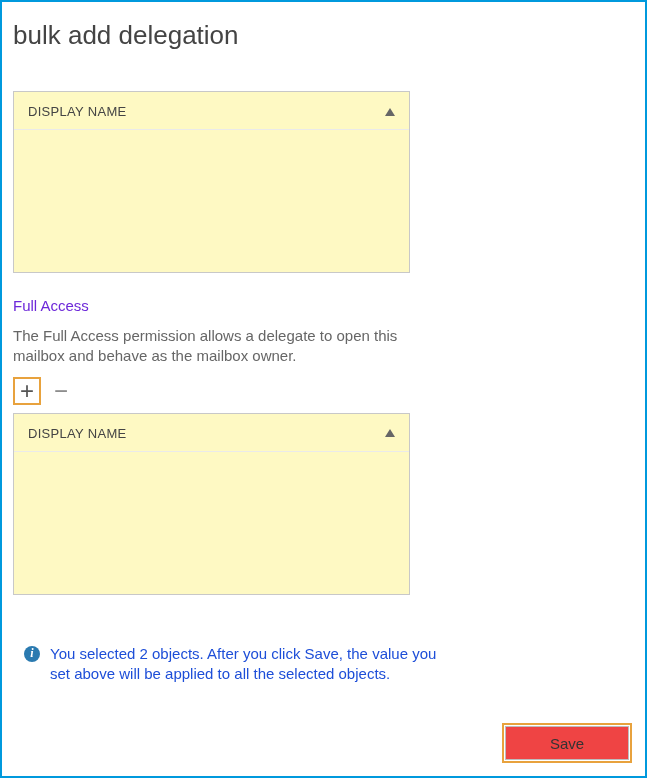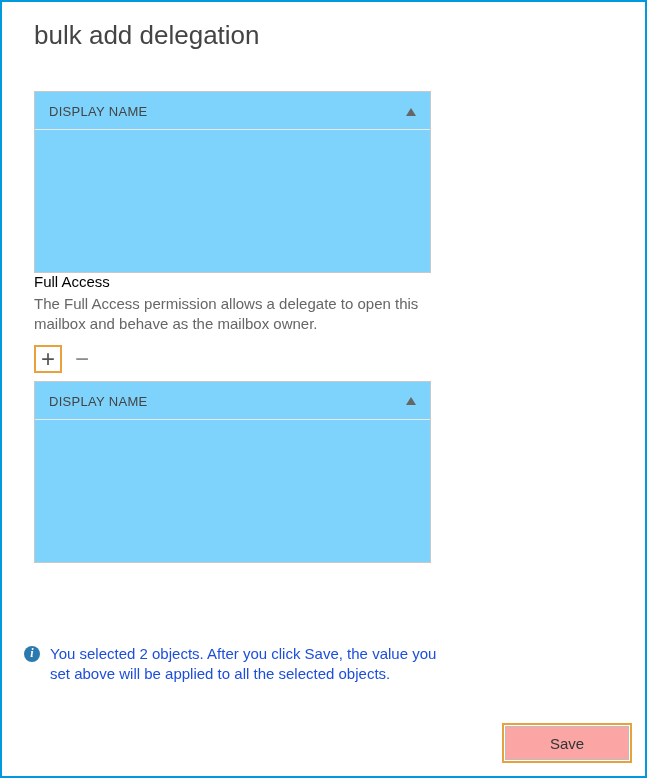--- a/index.html
+++ b/index.html
@@ -7,32 +7,32 @@
   body {
     width: 647px;
     height: 778px;
     border: 2px solid #0099dd;
     font-family: "Segoe UI", Arial, sans-serif;
     color: #333;
     background: #fff;
     position: relative;
   }
   .content {
-    padding: 18px 22px 0 32px;
+    padding: 18px 22px 0 11px;
   }
   .page-title {
     font-size: 26px;
     font-weight: 300;
     color: #444;
     margin: 0 0 40px 0;
   }
   .grid-box {
     width: 397px;
     border: 1px solid #c8c8c8;
-    background: #7dd3fc;
+    background: #fef9c3;
   }
   .grid-header {
     padding: 12px 14px 10px 14px;
     border-bottom: 1px solid #eaeaea;
     display: flex;
     justify-content: space-between;
     align-items: center;
     cursor: pointer;
   }
   .grid-header-label {
@@ -43,25 +43,26 @@
   .sort-arrow {
     width: 0; height: 0;
     border-left: 5px solid transparent;
     border-right: 5px solid transparent;
     border-bottom: 8px solid #666;
   }
   .grid-body {
     height: 142px;
   }
   .section-label {
+    margin-top: 24px;
     font-size: 15px;
-    color: #000000;
+    color: #6d28d9;
   }
   .section-desc {
-    margin-top: 4px;
+    margin-top: 12px;
     font-size: 15px;
     color: #666;
     line-height: 1.35;
     width: 420px;
   }
   .toolbar {
     margin-top: 10px;
     display: flex;
     gap: 6px;
     align-items: center;
@@ -119,21 +120,21 @@
     position: absolute;
     right: 16px;
     bottom: 16px;
     display: flex;
     gap: 10px;
   }
   .btn {
     width: 124px;
     height: 34px;
     border: 1px solid #bdbdbd;
-    background: #fca5a5;
+    background: #ef4444;
     font-size: 15px;
     color: #333;
     cursor: pointer;
     font-family: inherit;
     display: flex;
     align-items: center;
     justify-content: center;
   }
   .btn.save {
     outline: 2px solid #e8a23d;

